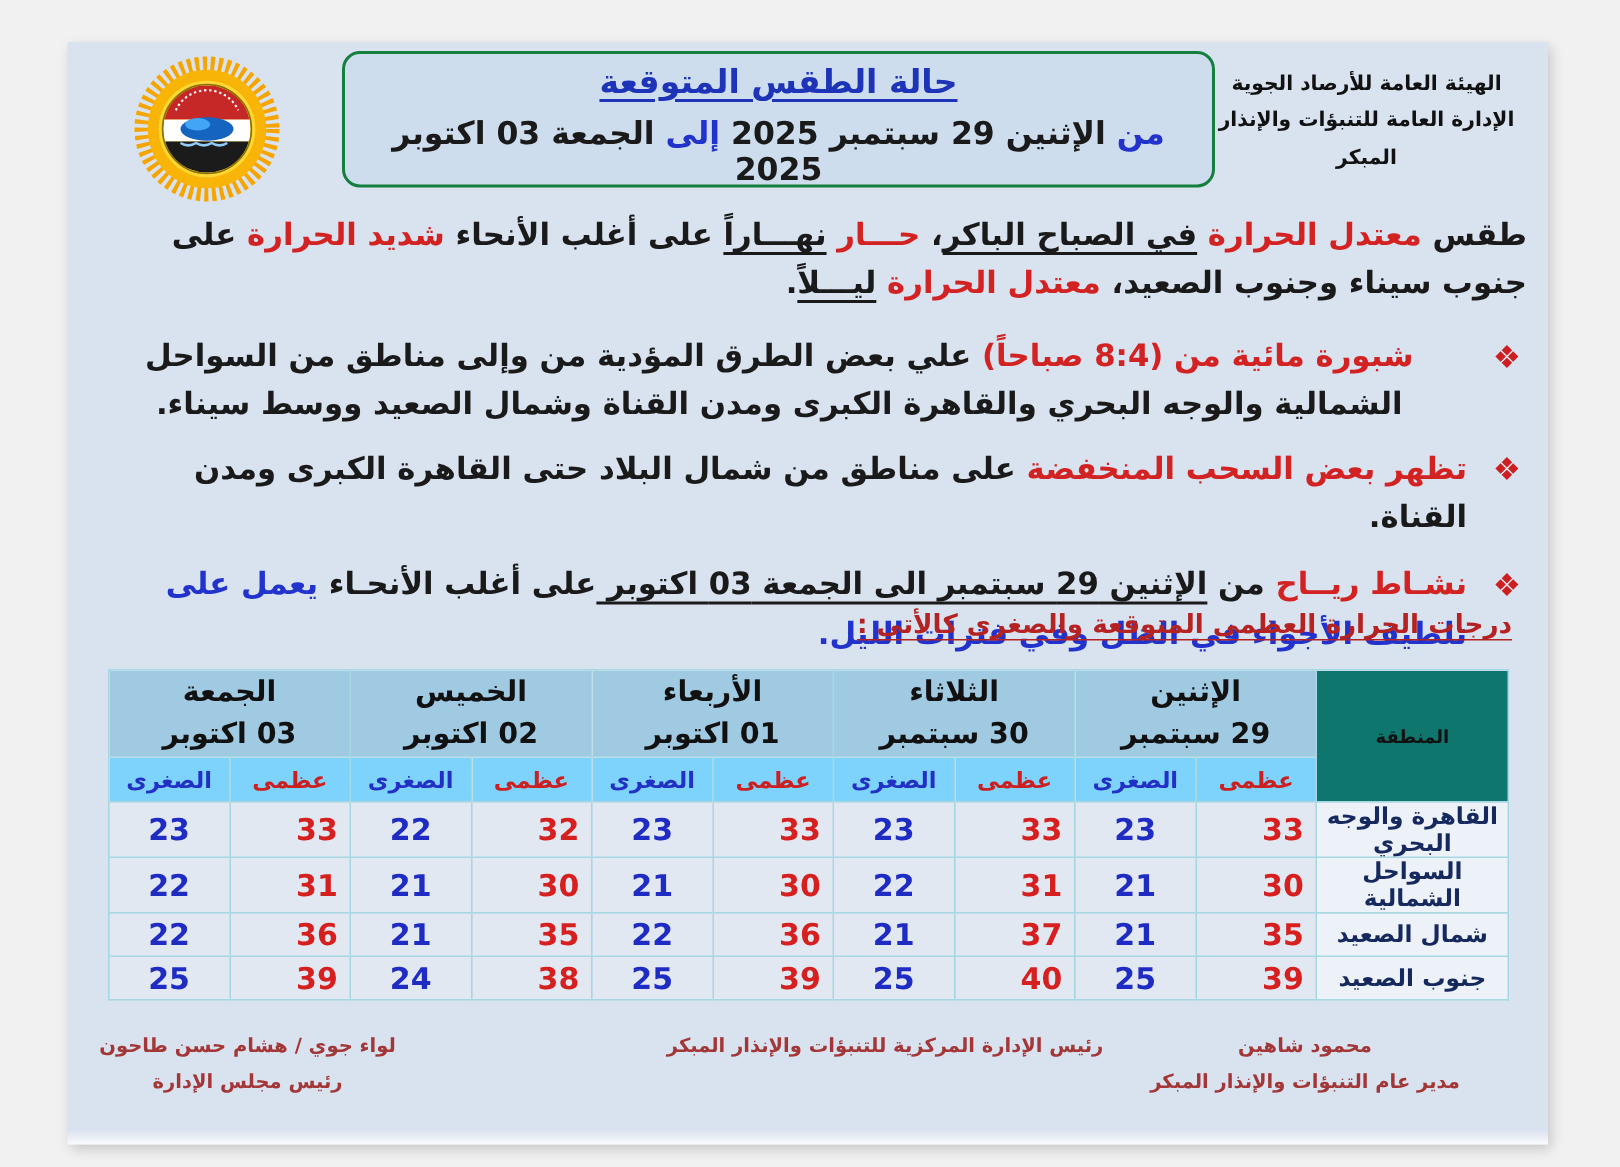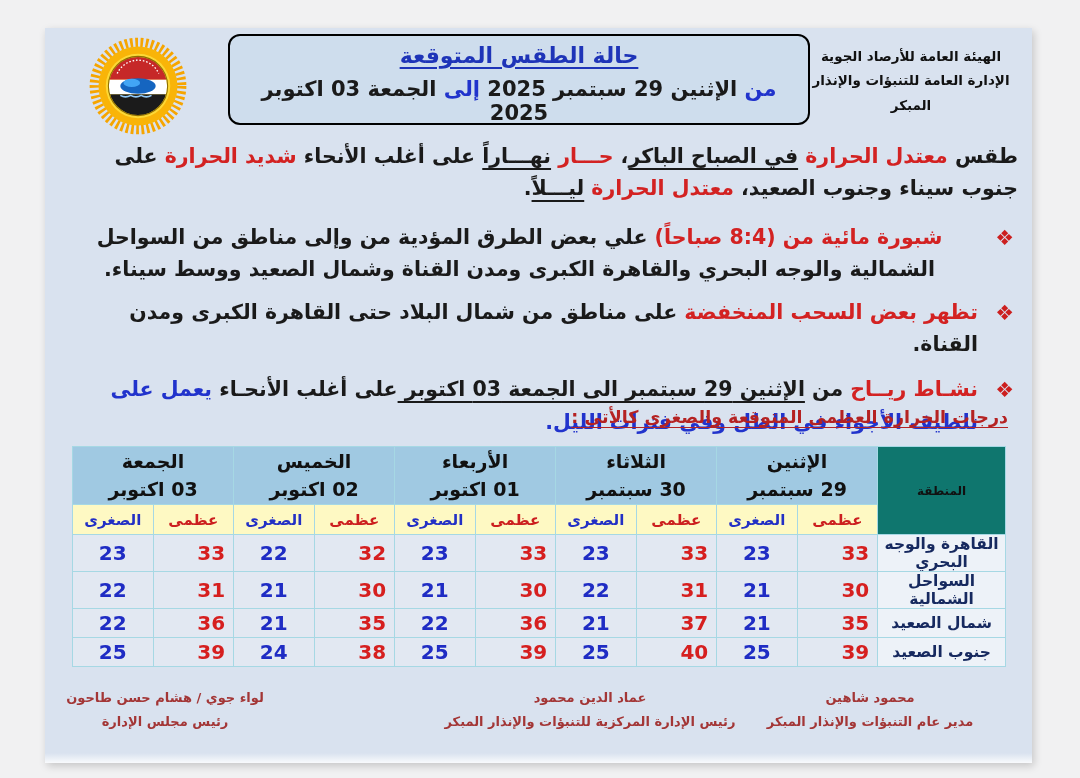--- a/index.html
+++ b/index.html
@@ -14,21 +14,21 @@
     box-shadow:2px 3px 8px rgba(0,0,0,0.18);
   }
   .page::after{
     content:"";position:absolute;left:0;right:0;bottom:0;height:10px;
     background:linear-gradient(to bottom, rgba(255,255,255,0), rgba(255,255,255,0.85));
   }
   
   .logo{position:absolute;left:36px;top:6px;width:114px;height:104px;}
   .title-box{
     position:absolute;left:183px;top:6px;width:578px;height:80px;
-    background:#cedded;border:2px solid #000000;border-radius:12px;
+    background:#cedded;border:2px solid #15803d;border-radius:12px;
     text-align:center;direction:rtl;padding-top:7px;box-sizing:content-box;
   }
   .title-line1{color:#1e34b8;font-size:22px;font-weight:bold;text-decoration:underline;text-underline-offset:4px;}
   .title-line2{font-size:21px;font-weight:bold;margin-top:9px;color:#111;}
   .org{
     position:absolute;right:6px;top:16px;width:230px;text-align:center;direction:rtl;
     font-size:13.5px;font-weight:bold;color:#111;line-height:1.8;
   }
   
   #paragraphs{position:absolute;top:112px;right:14px;left:16px;direction:rtl;}
@@ -60,21 +60,21 @@
   .forecast th,.forecast td{
     border:1px solid #a6d8e4;text-align:center;vertical-align:middle;
     padding:0;overflow:hidden;
   }
   .forecast th.region-h{
     background:#0f766e;color:#111;font-size:12px;font-weight:bold;margin-top:40px;
   }
   .forecast th.day-h{
     background:#a0c9e2;color:#111;font-size:19px;font-weight:bold;height:57px;line-height:1.45;
   }
-  .forecast th.sub-h{height:29px;background:#fef9c3;font-size:15px;font-weight:bold;}
+  .forecast th.sub-h{height:29px;background:#7dd3fc;font-size:15px;font-weight:bold;}
   .forecast th.sub-max{color:#cc1f1f;margin-top:40px;}
   .forecast th.sub-min{color:#2330c5;}
   .forecast td{height:28px;background:#e2e8f2;font-size:20px;font-weight:bold;}
   .forecast td.region-c{background:#edf2f8;color:#16295f;font-size:15.5px;}
   .forecast td.t-max{color:#d61f1f;padding-left:36px;}
   .forecast td.t-min{color:#1f2cc4;}
   
   .sig{
     position:absolute;top:658px;direction:rtl;text-align:center;
     color:#a33636;font-weight:bold;font-size:13px;line-height:1.85;
@@ -233,21 +233,20 @@
           <td class="t-min">25</td>
         </tr>
       </tbody>
   </table>
 
   <div class="sig sig-right">
     <div>محمود شاهين</div>
     <div>مدير عام التنبؤات والإنذار المبكر</div>
   </div>
   <div class="sig sig-center">
-    <div>عماد الدين محمود</div>
     <div>رئيس الإدارة المركزية للتنبؤات والإنذار المبكر</div>
   </div>
   <div class="sig sig-left">
     <div>لواء جوي / هشام حسن طاحون</div>
     <div>رئيس مجلس الإدارة</div>
   </div>
 
 </div>
 
 </body></html>

